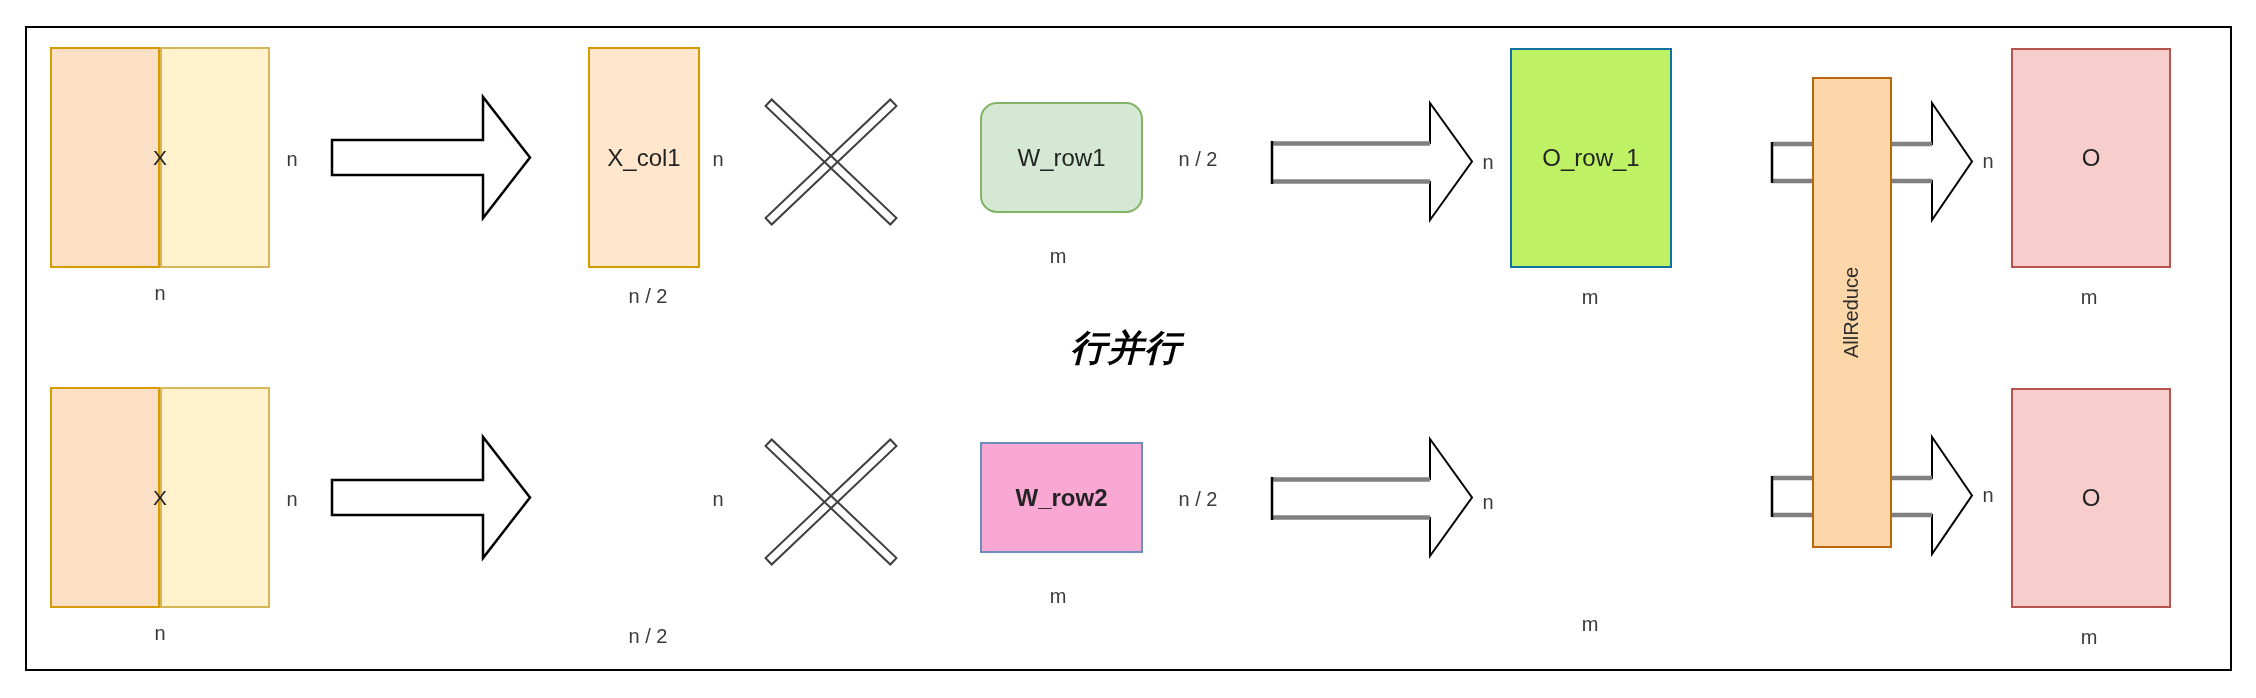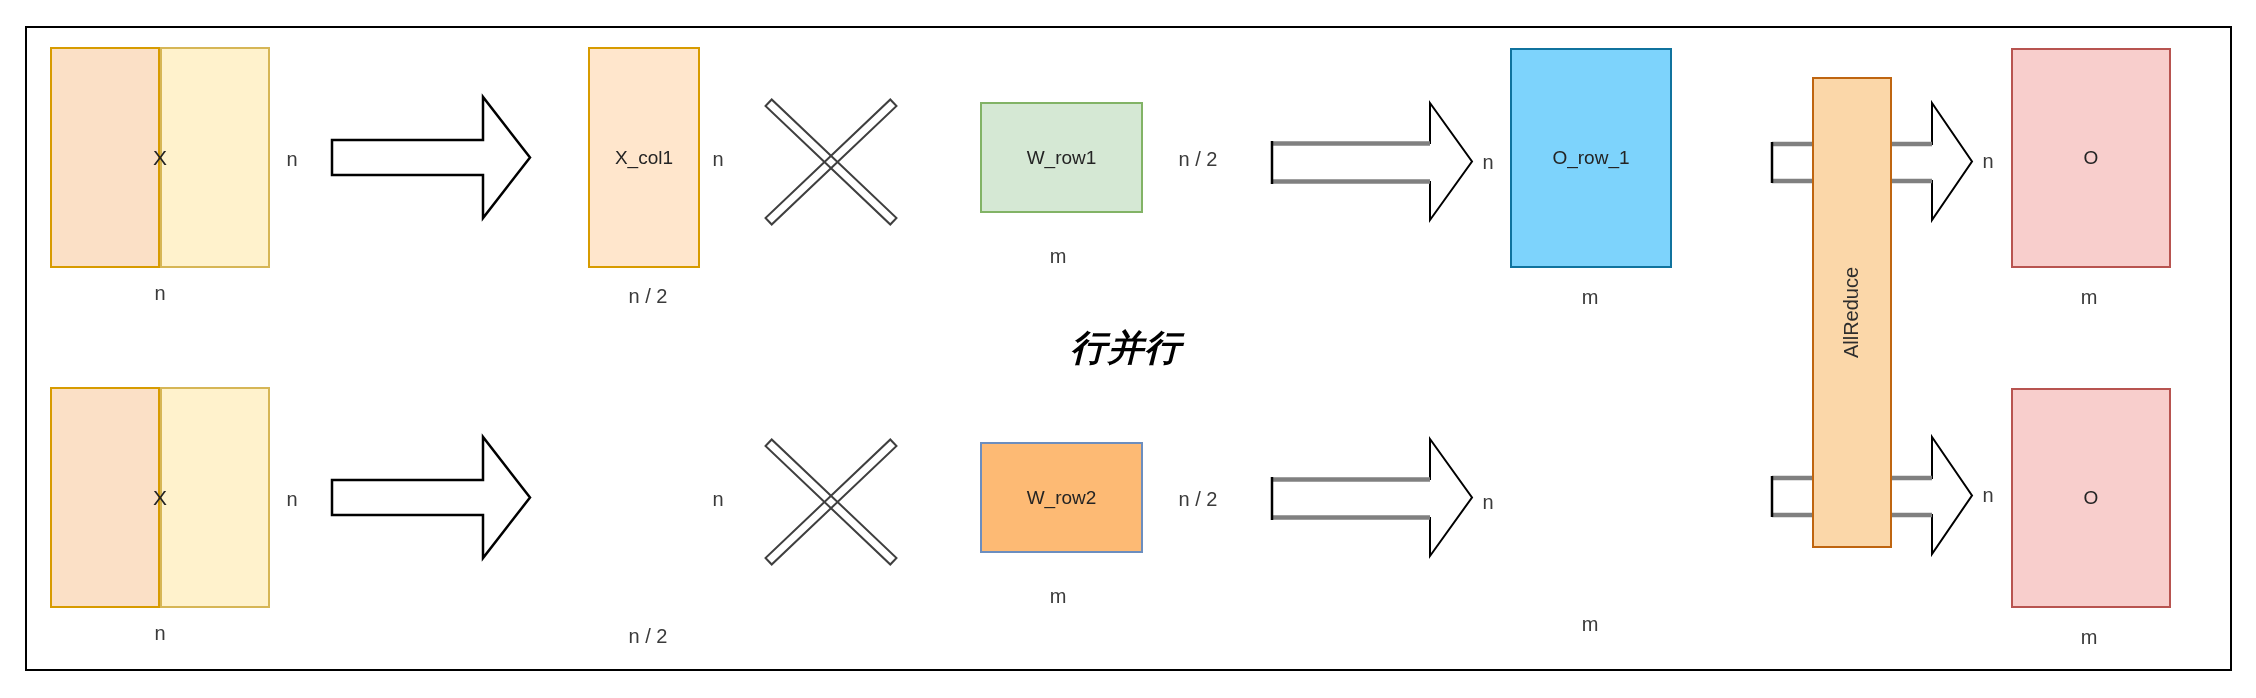--- a/index.html
+++ b/index.html
@@ -8,21 +8,21 @@
     font-family:"Liberation Sans",sans-serif;overflow:hidden;
   }
   #frame{
     position:absolute;left:25px;top:26px;width:2203px;height:641px;
     border:2px solid #000;background:transparent;
   }
   .box{
     position:absolute;box-sizing:border-box;border:2.5px solid #000;
     display:flex;align-items:center;justify-content:center;z-index:1;
   }
-  .box .lbl{font-size:19px;color:#242424;}
+  .box .lbl{font-size:24px;color:#242424;}
   .dim{
     position:absolute;transform:translate(-50%,-50%);
     font-size:20px;color:#3a3a3a;white-space:nowrap;z-index:3;
   }
   
   .matrix{left:50px;width:220px;height:221px;position:absolute;z-index:1;}
   .matrix .half{position:absolute;top:0;bottom:0;width:110px;box-sizing:border-box;}
   .half-l{left:0;background:#fbe0c6;border:2.5px solid #d79b00;}
   .half-r{left:110px;background:#fff2cc;border:2.5px solid #d6b656;}
   .matrix .mlbl{
@@ -30,23 +30,23 @@
     font-size:21px;color:#242424;z-index:2;
   }
   .xcol{left:588px;width:112px;height:221px;}
   .wbox{left:980px;width:163px;height:111px;}
   .orow{left:1510px;width:162px;height:220px;}
   .obox{left:2011px;width:160px;height:220px;}
   .t47{top:47px}.t48{top:48px}.t102{top:102px}
   .t387{top:387px}.t388{top:388px}.t442{top:442px}
   .c-xcol1{background:#ffe6cc;border-color:#d79b00;}
   .c-xcol2{background:#fff2cc;border-color:#d6b656;}
-  .c-w1{background:#d5e8d4;border-color:#82b366;}
-  .c-w2{background:#fdba74;border-color:#6c8ebf;}
-  .c-or1{background:#7dd3fc;border-color:#10739e;}
+  .c-w1{background:#d5e8d4;border-color:#82b366;border-radius:17px;}
+  .c-w2{background:#f9a8d4;border-color:#6c8ebf;font-weight:bold;}
+  .c-or1{background:#bef264;border-color:#10739e;}
   .c-or2{background:#d2cfe4;border-color:#56517e;}
   .c-o{background:#f8cecc;border-color:#b85450;}
   .arrow-svg{position:absolute;z-index:1;overflow:visible;}
   #allreduce-bar{
     position:absolute;left:1812px;top:77px;width:80px;height:471px;
     box-sizing:border-box;background:#fbd7a9;border:2.5px solid #bf6510;
     display:flex;align-items:center;justify-content:center;z-index:2;
   }
   #allreduce-bar .vlbl{
     transform:rotate(-90deg);white-space:nowrap;font-size:20px;color:#2d2d2d;

